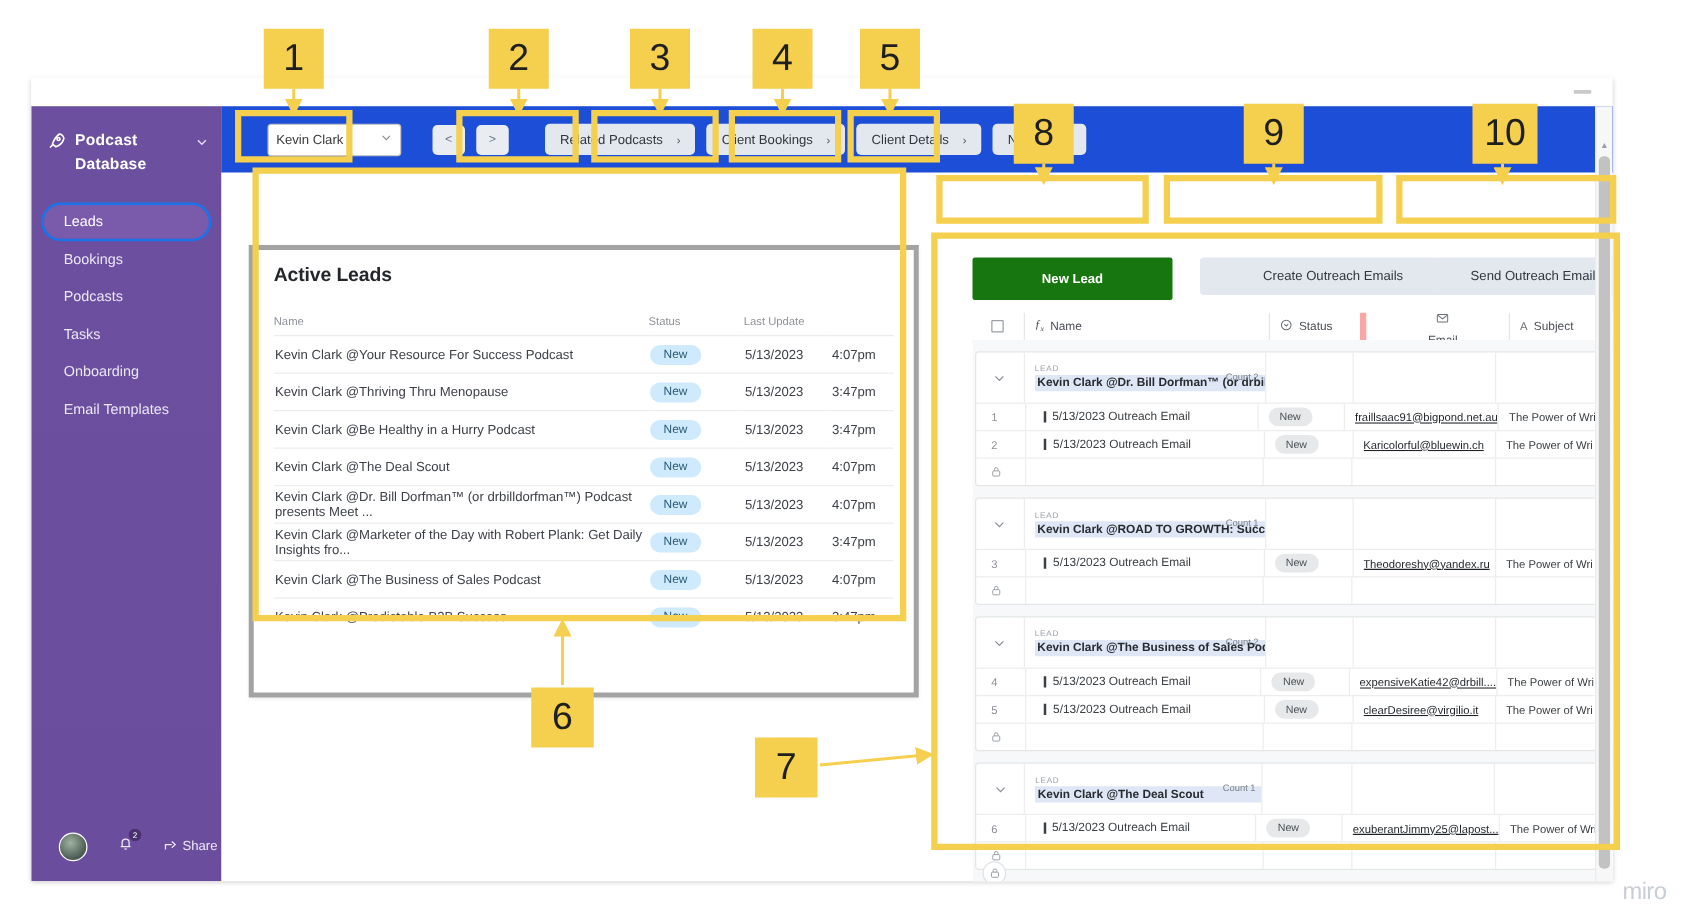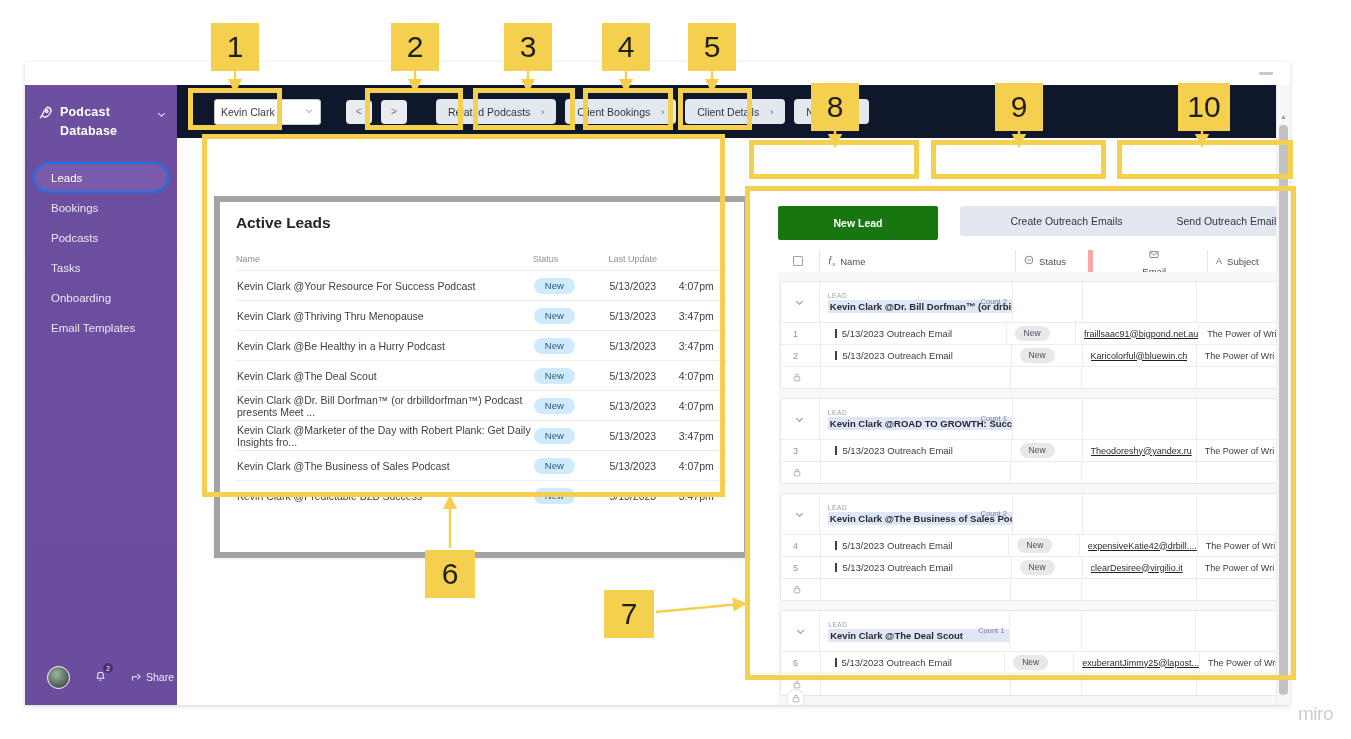--- a/index.html
+++ b/index.html
@@ -62,21 +62,21 @@
   }
   .footer-bell{position:relative;color:#efe9fa;}
   .badge{
     position:absolute;right:-6px;top:-5px;width:10px;height:10px;border-radius:50%;
     background:#4a3070;color:#fff;font-size:6.5px;display:flex;align-items:center;justify-content:center;
   }
   #share-group{display:flex;align-items:center;gap:4px;color:#efe9fa;font-size:10.5px;}
 
   
   #toolbar{
-    position:absolute;left:152px;top:23px;width:1113px;height:53px;background:#0f172a;
+    position:absolute;left:152px;top:23px;width:1113px;height:53px;background:#1d4ed8;
     display:flex;align-items:center;padding-left:37px;gap:9px;
   }
   #client-select{
     width:93px;height:24px;border:1px solid #c7c7c7;border-radius:3px;background:#fff;
     display:flex;align-items:center;padding:0 6px;font-size:10.5px;color:#3a3a3a;
   }
   #client-select .sel-caret{margin-left:auto;color:#8a8a8a;}
   .arrow-btn{
     width:26px;height:24px;background:#e9edf2;border-radius:4px;
     display:flex;align-items:center;justify-content:center;color:#6a7483;font-size:10px;
@@ -84,22 +84,22 @@
   .pill-btn{
     height:25px;background:#e3e8ef;border-radius:4px;display:flex;align-items:center;
     padding:0 12px;gap:11px;font-size:10.5px;color:#30363d;white-space:nowrap;
   }
   .pill-btn .chev{font-size:9px;color:#4b5360;}
   #tb-spacer1{width:7px;}
   #tb-spacer2{width:11px;}
 
   
   #leads-card{
-    position:absolute;left:189px;top:134px;width:536px;height:362px;background:#fff;
-    border:6px solid #a3a3a3;box-shadow:0 1px 3px rgba(0,0,0,.07);
+    position:absolute;left:174px;top:134px;width:536px;height:362px;background:#fff;
+    border:4px solid #a3a3a3;box-shadow:0 1px 3px rgba(0,0,0,.07);
     padding:0 16px;box-sizing:border-box;
   }
   #leads-title{font-size:15.5px;font-weight:bold;color:#23262b;padding-top:12px;letter-spacing:-.1px;}
   #leads-table{width:100%;border-collapse:collapse;margin-top:22px;}
   #leads-table th{
     text-align:left;font-weight:normal;font-size:9px;color:#8d9197;padding:0 0 6px 0;
   }
   #leads-table td{
     font-size:10.5px;color:#3d4147;border-top:1px solid #ededed;height:27px;vertical-align:middle;
   }

